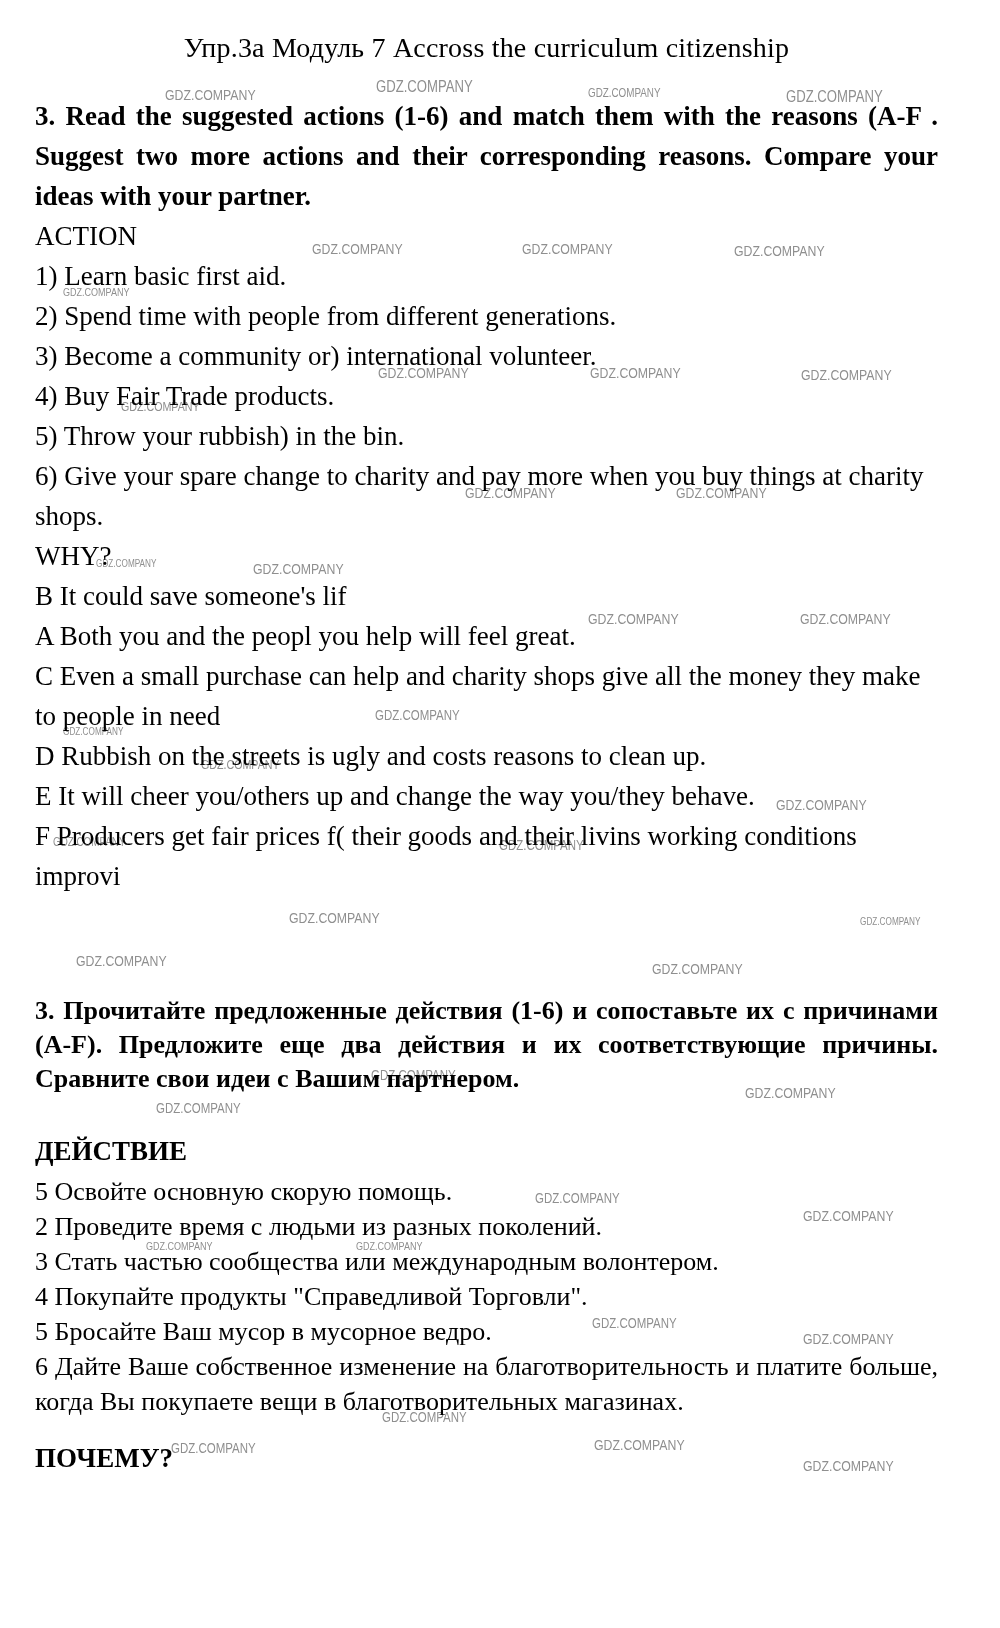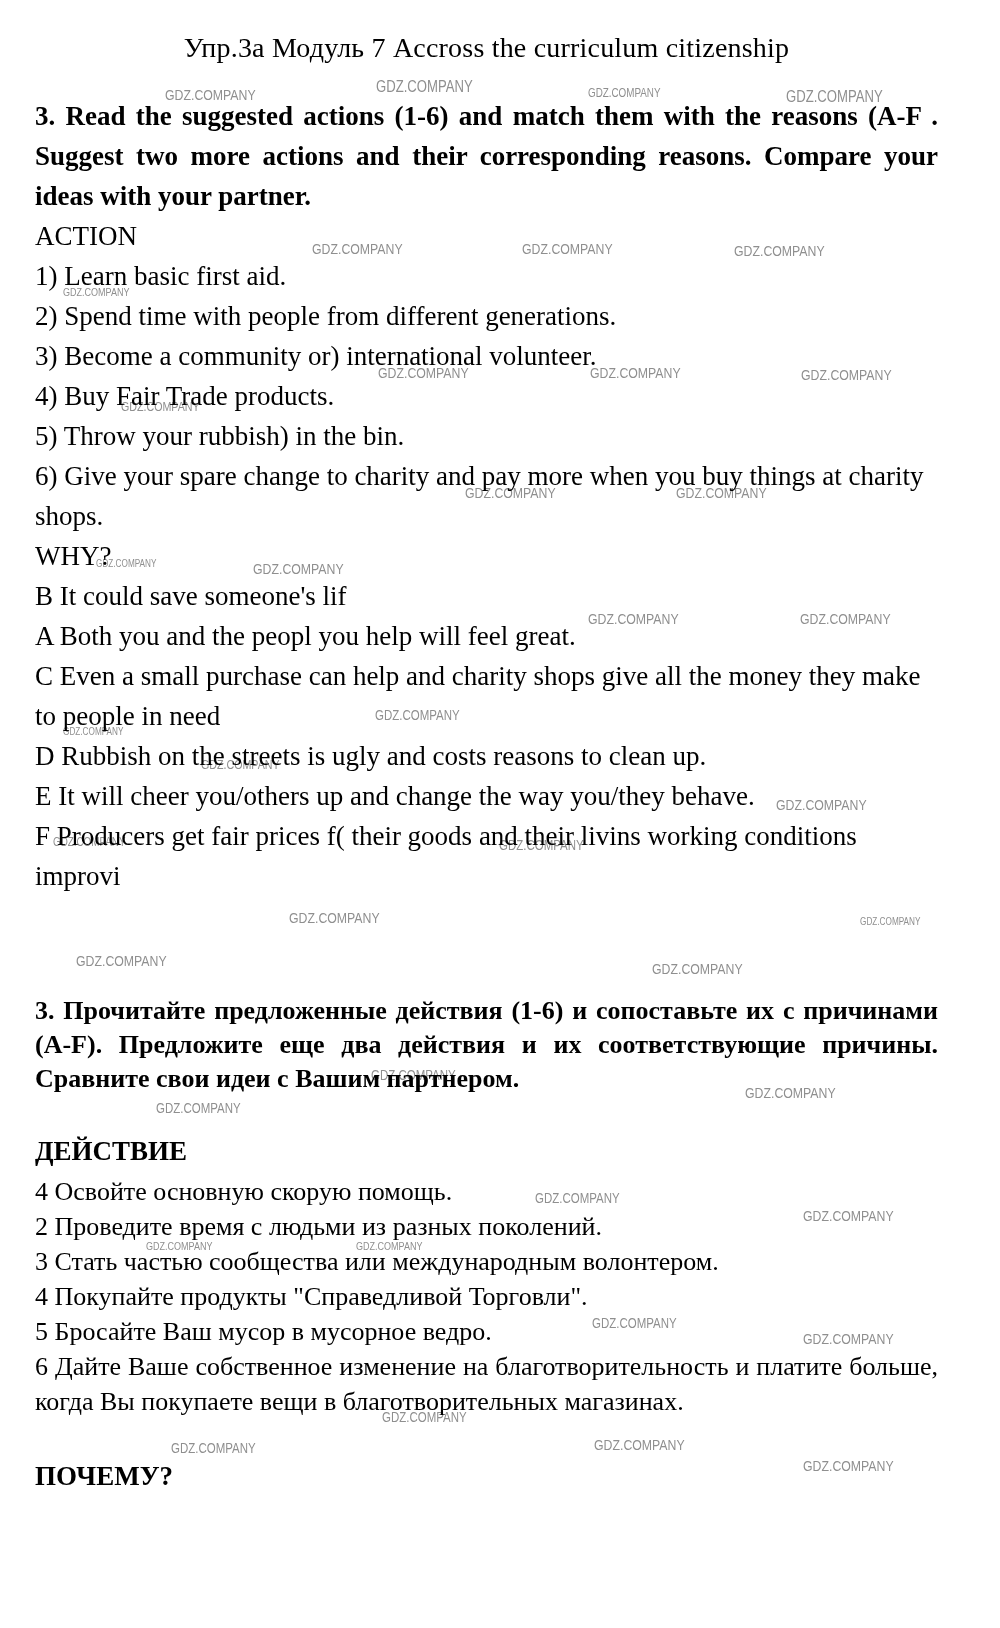--- a/index.html
+++ b/index.html
@@ -60,21 +60,21 @@
   .line-ru {
     font-size: 26px;
     line-height: 35px;
   }
   .line-ru.justify {
     text-align: justify;
   }
   .why-ru {
     font-size: 27px;
     font-weight: bold;
-    margin-top: 42px;
+    margin-top: 24px;
   }
   #watermark-layer {
     position: absolute;
     left: 8px;
     top: 0;
     width: 1000px;
     height: 1628px;
     z-index: 1;
     pointer-events: none;
   }
@@ -157,21 +157,21 @@
   <div class="line-en">A Both you and the peopl you help will feel great.</div>
   <div class="line-en">C Even a small purchase can help and charity shops give all the money they make to people in need</div>
   <div class="line-en">D Rubbish on the streets is ugly and costs reasons to clean up.</div>
   <div class="line-en">E It will cheer you/others up and change the way you/they behave.</div>
   <div class="line-en">F Producers get fair prices f( their goods and their livins working conditions improvi</div>
 
   <div class="intro-ru">3. Прочитайте предложенные действия (1-6) и сопоставьте их с причинами (A-F). Предложите еще два действия и их соответствующие причины. Сравните свои идеи с Вашим партнером.</div>
 
   <div class="heading-ru">ДЕЙСТВИЕ</div>
 
-  <div class="line-ru">4 Освойте основную скорую помощь.</div>
+  <div class="line-ru">5 Освойте основную скорую помощь.</div>
   <div class="line-ru">2 Проведите время с людьми из разных поколений.</div>
   <div class="line-ru">3 Стать частью сообщества или международным волонтером.</div>
   <div class="line-ru">4 Покупайте продукты "Справедливой Торговли".</div>
   <div class="line-ru">5 Бросайте Ваш мусор в мусорное ведро.</div>
   <div class="line-ru justify">6 Дайте Ваше собственное изменение на благотворительность и платите больше, когда Вы покупаете вещи в благотворительных магазинах.</div>
 
   <div class="why-ru">ПОЧЕМУ?</div>
 
 </div>
 

